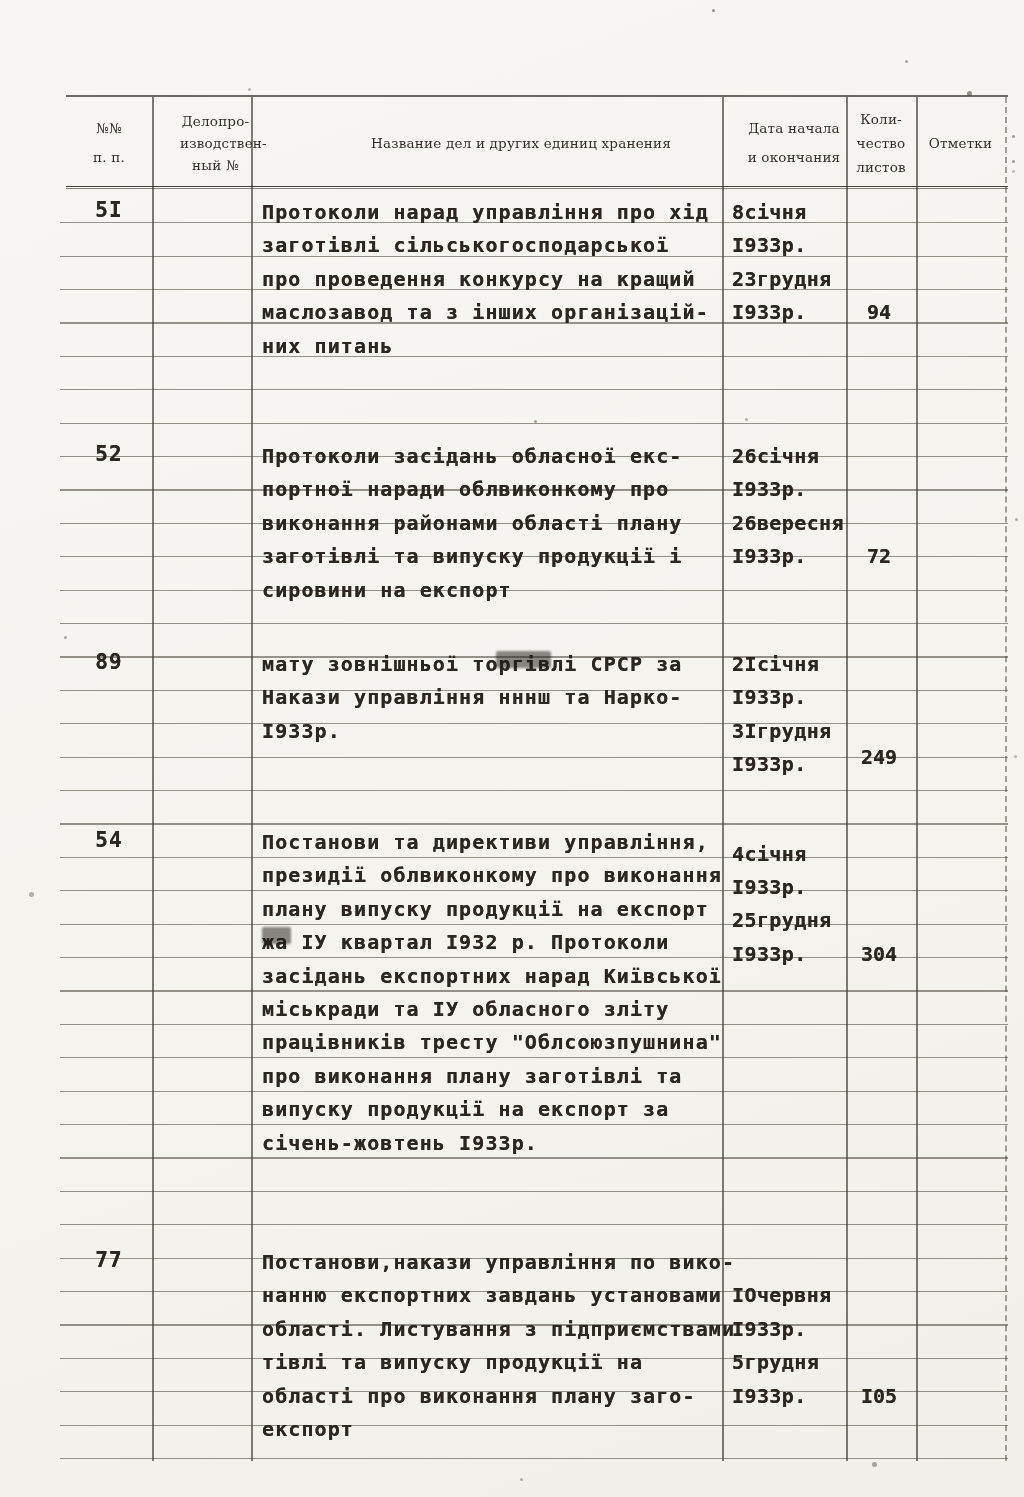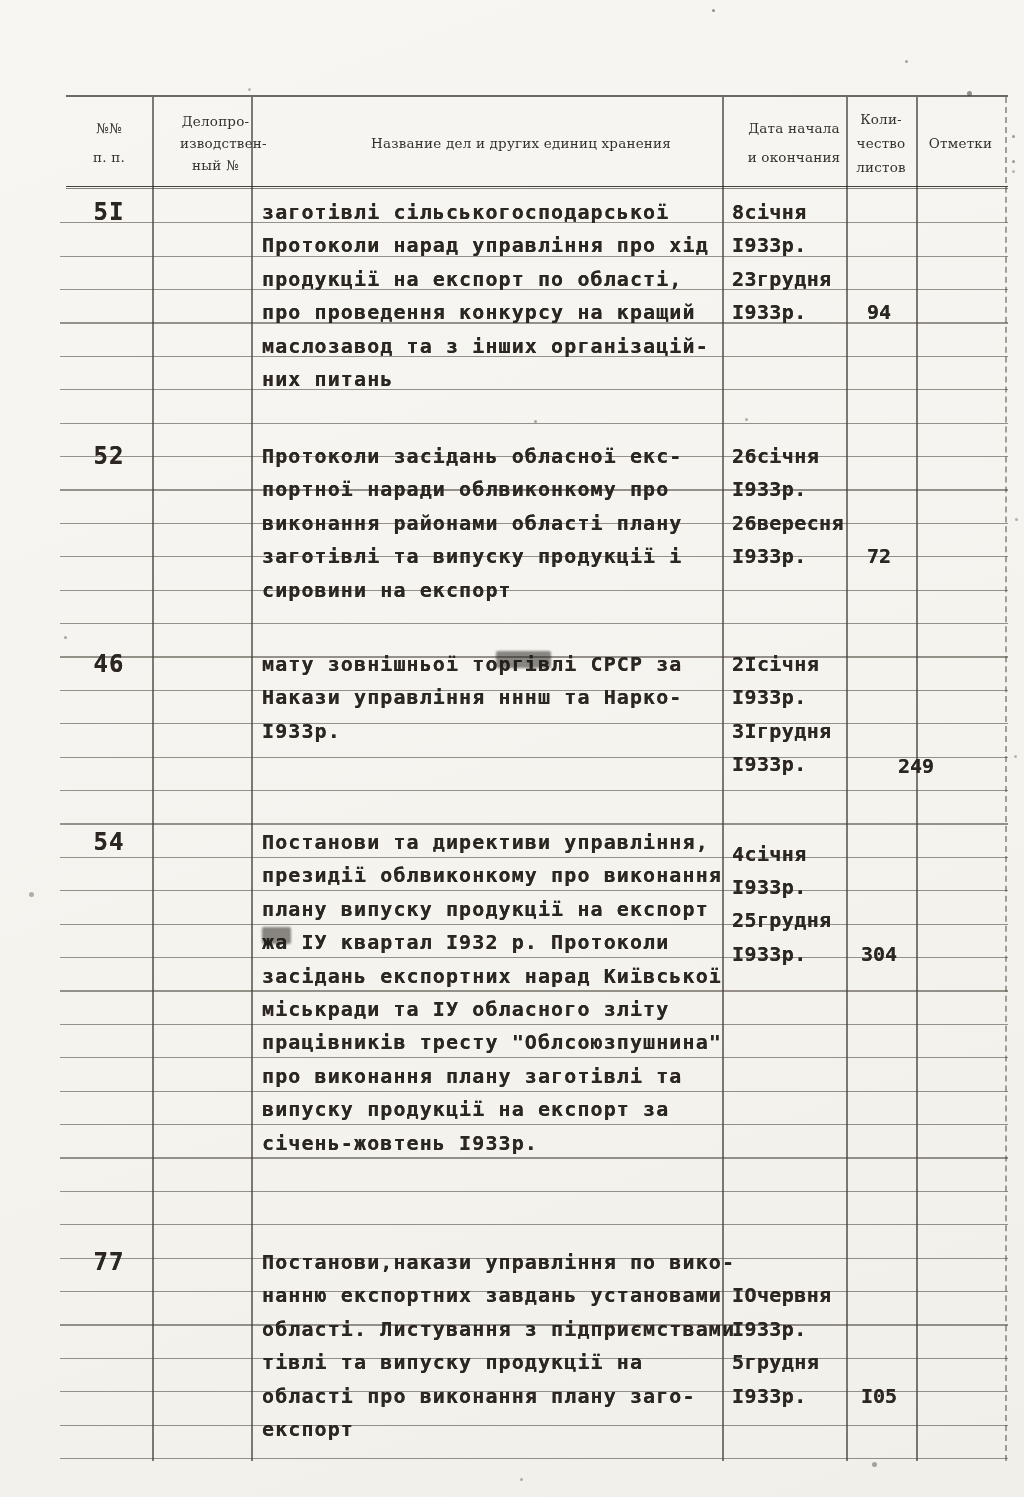--- a/index.html
+++ b/index.html
@@ -57,21 +57,21 @@
     position:absolute; left:-6px; right:0; top:93px; height:1272px;
     background:repeating-linear-gradient(to bottom,
       transparent 0px, transparent 32.2px,
       rgba(70,64,54,.55) 32.2px, rgba(70,64,54,.55) 33.4px);
   }
 
   .row{ position:absolute; left:6px; width:100%; height:0; overflow:visible; }
 
   .cno{
     position:absolute; left:0; top:2px; width:86px; text-align:center;
-    font-size:24px; font-weight:bold; letter-spacing:1px;
+    font-size:21px; font-weight:bold; letter-spacing:1px;
     text-shadow:0 0 .5px rgba(43,38,33,.9);
   }
   .ccase{ position:absolute; left:86px; width:99px; }
   .ctitle{
     position:absolute; left:196px; top:0; white-space:nowrap;
     font-size:20px; font-weight:bold; letter-spacing:1.1px;
     text-shadow:0 0 .5px rgba(43,38,33,.85);
   }
   .tl{ height:33.4px; line-height:33.4px; }
   .cdates{
@@ -132,23 +132,22 @@
       </div>
     </div>
 
     <div class="headrule"></div>
 
     <div class="tbody" id="tbody">
         <div class="row" style="top: 6px;">
           <div class="cno">5I</div>
           <div class="ccase"></div>
           <div class="ctitle">
+            <div class="tl">Протоколи нарад управління про хід</div>
             <div class="tl">заготівлі сільськогосподарської</div>
-            <div class="tl">Протоколи нарад управління про хід</div>
-            <div class="tl">продукції на експорт по області,</div>
             <div class="tl">про проведення конкурсу на кращий</div>
             <div class="tl">маслозавод та з інших організацій-</div>
             <div class="tl">них питань</div>
           </div>
           <div class="cdates" style="top: 0px;">
             <div class="dl">8січня</div>
             <div class="dl">І933р.</div>
             <div class="dl">23грудня</div>
             <div class="dl">І933р.</div>
           </div>
@@ -168,34 +167,34 @@
           <div class="cdates" style="top: 0px;">
             <div class="dl">26січня</div>
             <div class="dl">І933р.</div>
             <div class="dl">26вересня</div>
             <div class="dl">І933р.</div>
           </div>
           <div class="csheets" style="top: 100.2px;">72</div>
           <div class="cnotes"></div>
         </div>
         <div class="row" style="top: 458px;">
-          <div class="cno">46</div>
+          <div class="cno">89</div>
           <div class="ccase"></div>
           <div class="ctitle">
             <div class="tl">мату зовнішньої торгівлі СРСР за</div>
             <div class="tl">Накази управління нннш    та Нарко-</div>
             <div class="tl">І933р.</div>
           </div>
           <div class="cdates" style="top: 0px;">
             <div class="dl">2Ісічня</div>
             <div class="dl">І933р.</div>
             <div class="dl">3Ігрудня</div>
             <div class="dl">І933р.</div>
           </div>
-          <div class="csheets" style="top: 102px; margin-left: 37px;">249</div>
+          <div class="csheets" style="top: 93px;">249</div>
           <div class="cnotes"></div>
         </div>
         <div class="row" style="top: 636px;">
           <div class="cno">54</div>
           <div class="ccase"></div>
           <div class="ctitle">
             <div class="tl">Постанови та директиви управління,</div>
             <div class="tl">президії облвиконкому про виконання</div>
             <div class="tl">плану випуску продукції на експорт</div>
             <div class="tl">жа ІУ квартал І932 р. Протоколи</div>

